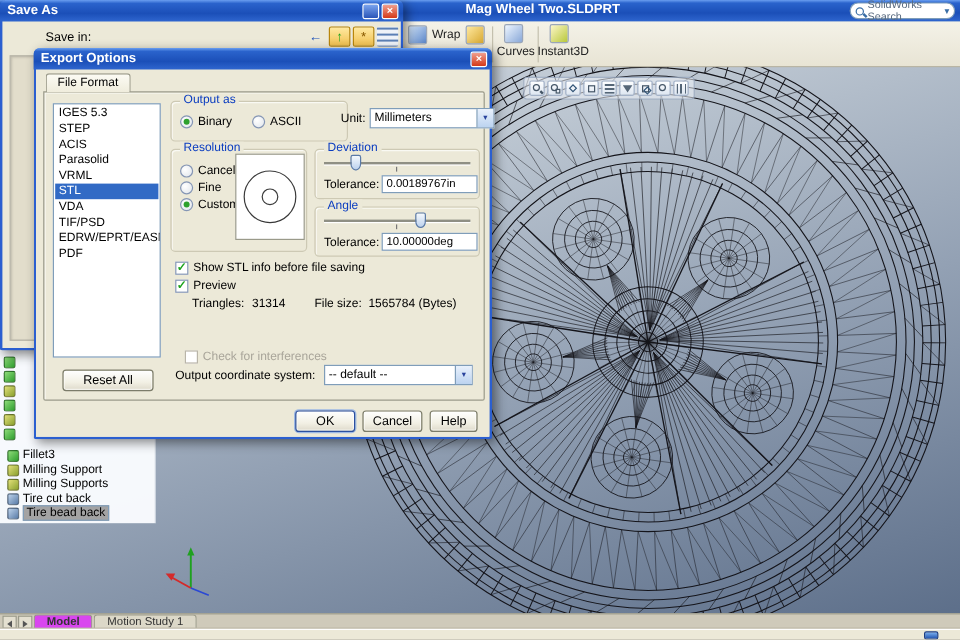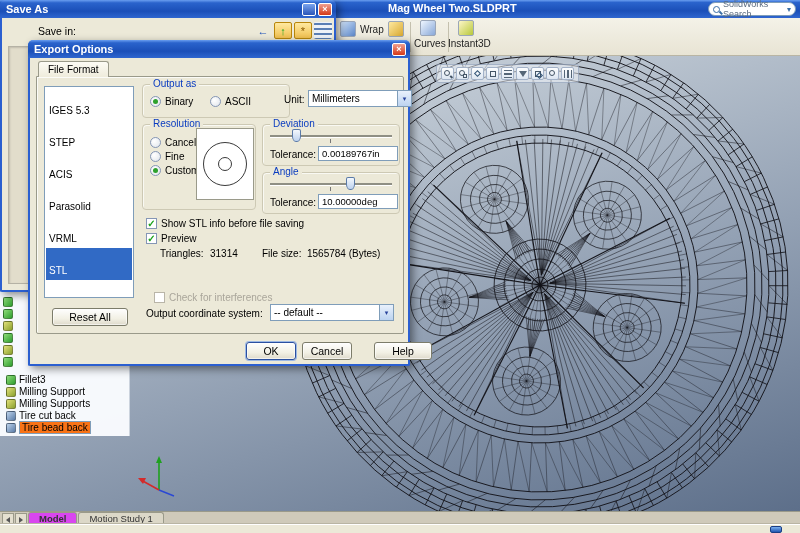--- a/index.html
+++ b/index.html
@@ -42,21 +42,21 @@
   .g-tri{left:2px;top:3px;width:0;height:0;border-left:4px solid transparent;border-right:4px solid transparent;border-top:6px solid #567}
 
   
   .tree-panel{position:absolute;left:0;top:290px;width:130px;height:146px;z-index:2;
     background:rgba(250,252,255,.96);border-right:1px solid rgba(140,155,175,.4)}
   .tree-row{position:absolute;display:flex;align-items:center;gap:3px;height:11px;font-size:10px;white-space:nowrap}
   .ticon{width:10px;height:10px;border-radius:2px;border:1px solid rgba(0,0,0,.35);flex:0 0 auto}
   .ti-green{background:linear-gradient(135deg,#8fdc7a,#2f9e2f)}
   .ti-olive{background:linear-gradient(135deg,#e2e07a,#8aa12f)}
   .ti-steel{background:linear-gradient(135deg,#bcd2ea,#5a7ca8)}
-  .tlabel.sel{background:#f97316;border:1px solid #7f9db9;padding:0 2px}
+  .tlabel.sel{background:#a3a3a3;border:1px solid #7f9db9;padding:0 2px}
 
   
   .dlg{position:absolute;background:#ece9d8;border:2px solid #2b5fd0;border-top:none;
     border-radius:6px 6px 2px 2px;box-shadow:3px 3px 9px rgba(0,0,0,.45)}
   .titlebar{position:absolute;left:-2px;right:-2px;top:0;height:18px;border-radius:5px 5px 0 0;
     background:linear-gradient(180deg,#6a9ef0 0%,#2a63cc 16%,#1b4fb8 62%,#2f66cf 100%);
     color:#fff;font-weight:bold;display:flex;align-items:center;padding:0 4px}
   .ttext{font-size:11px;padding-left:2px}
   .tb-btns{margin-left:auto;display:flex;gap:2px}
   .tbtn{width:14px;height:13px;border:1px solid #fff;border-radius:2px;color:#fff;font-size:9px;
@@ -80,21 +80,21 @@
   .field{position:absolute;background:#fff;border:1px solid #7f9db9;font-size:9.5px;padding:1px 3px;
     white-space:nowrap;overflow:hidden}
   .combo{position:absolute;background:#fff;border:1px solid #7f9db9;display:flex;align-items:center;font-size:10px}
   .combo .cval{flex:1;padding:0 3px;white-space:nowrap;overflow:hidden}
   .combo .cbtn{width:14px;align-self:stretch;background:linear-gradient(180deg,#e9f1fc,#bcd3f0);
     border-left:1px solid #7f9db9;text-align:center;font-size:7px;color:#28439c;line-height:15px}
   .xp-btn{position:absolute;background:linear-gradient(180deg,#fefefe,#f2f0e4 60%,#dedacb);
     border:1px solid #7c7c6a;border-radius:3px;font-size:10.5px;text-align:center;box-shadow:inset 0 0 0 1px rgba(255,255,255,.6)}
   .xp-btn.default{border-color:#2a4fa0;box-shadow:0 0 0 1px #9cb8e4,inset 0 0 0 1px rgba(255,255,255,.6)}
   .lb{position:absolute;background:#fff;border:1px solid #7f9db9;padding:1px;overflow:hidden}
-  .lb .it{height:13px;line-height:13px;padding:16px 3px;font-size:10px;white-space:nowrap}
+  .lb .it{height:13px;line-height:13px;padding:0 3px;font-size:10px;white-space:nowrap}
   .lb .it.sel{background:#316ac5;color:#fff}
   .ftab{position:absolute;height:16px;padding:0 9px;background:linear-gradient(#fcfbf4,#efecdc);
     border:1px solid #9a9a8a;border-bottom:none;border-radius:3px 3px 0 0;line-height:15px;font-size:10px;z-index:2}
   .tabpanel{position:absolute;border:1px solid #9a9a8a;border-radius:0 2px 2px 2px;
     box-shadow:inset 1px 1px 0 rgba(255,255,255,.8)}
   .slider{position:absolute;height:14px}
   .slider .track{position:absolute;left:0;right:0;top:7px;height:2px;background:#8f8f84;box-shadow:0 1px 0 #fff}
   .slider .tick{position:absolute;top:11px;width:1px;height:4px;background:#777}
   .slider .thumb{position:absolute;top:1px;width:9px;height:13px;background:linear-gradient(180deg,#f4f8fd,#bdd2ee);
     border:1px solid #5a7aa8;border-radius:2px 2px 45% 45%}
@@ -1048,21 +1048,21 @@
 
     <span class="abs" style="left:116px;top:268px;font-size:10px">Output coordinate system:</span>
     <div class="combo" style="left:240px;top:264px;width:124px;height:17px">
       <span class="cval">-- default --</span>
       <span class="cbtn">▾</span>
     </div>
 
     <div class="xp-btn" style="left:22px;top:268px;width:76px;height:18px;line-height:16px">Reset All</div>
     <div class="xp-btn default" style="left:216px;top:302px;width:50px;height:18px;line-height:16px">OK</div>
     <div class="xp-btn" style="left:272px;top:302px;width:50px;height:18px;line-height:16px">Cancel</div>
-    <div class="xp-btn" style="left:344px;top:302px;width:58px;height:18px;line-height:16px">Help</div>
+    <div class="xp-btn" style="left:328px;top:302px;width:40px;height:18px;line-height:16px">Help</div>
   </div>
 
   <div class="doc-tabs">
     <div class="tabnav left"></div>
     <div class="tabnav right"></div>
     <div class="dtab active">Model</div>
     <div class="dtab">Motion Study 1</div>
   </div>
   <div class="statusbar">
     <div class="status-ico"></div>

